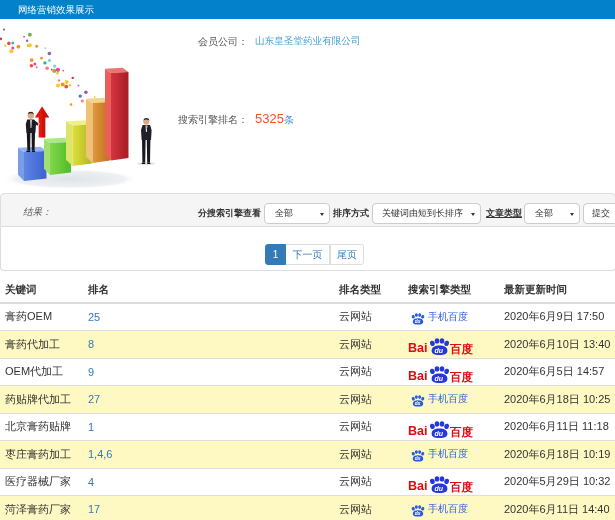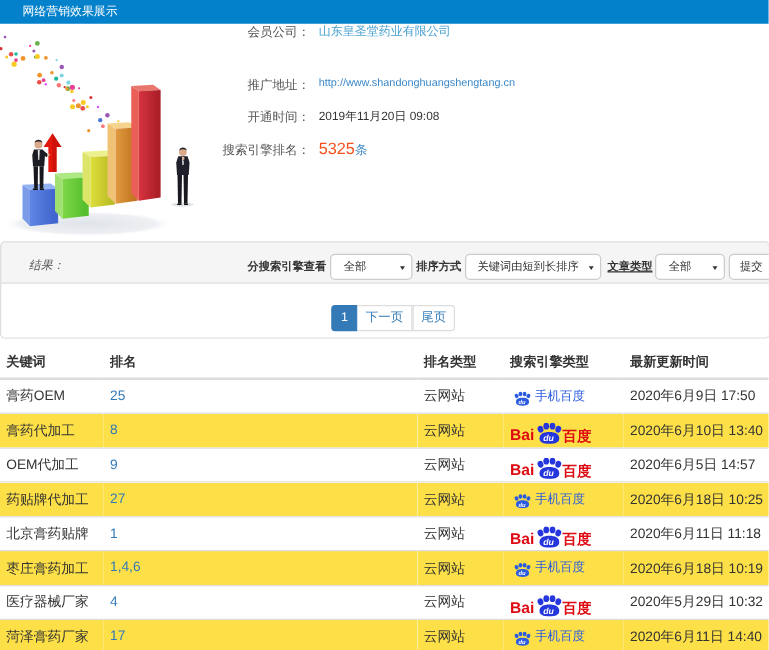--- a/index.html
+++ b/index.html
@@ -18,21 +18,21 @@
 .sel .txt { position:absolute; left:10px; top:0; }
 .sel .arr { position:absolute; right:5px; top:9px; width:0; height:0; border-left:2.5px solid transparent; border-right:2.5px solid transparent; border-top:3.5px solid #333; }
 .plabel { position:absolute; top:207px; font-size:9px; font-weight:bold; color:#333; white-space:nowrap;text-align:center; }
 
 .pg { position:absolute; top:244px; height:21px; font-size:10px; line-height:19px; text-align:center; }
 
 table { position:absolute; left:0; top:277px; width:615px; border-collapse:collapse; table-layout:fixed; font-size:11px; color:#333; }
 th { text-align:left; font-weight:bold; font-size:10.5px; padding:6px 5px 5px 5px; border-bottom:2px solid #ddd; height:24px; }
 td { padding:0 5px; border-top:1px solid #ddd; height:27px; vertical-align:middle; white-space:nowrap; overflow:hidden; }
 tr.alt td { height:28px; }
-tr.alt td { background:#fde047; }
+tr.alt td { background:#fef9c3; }
 tr td:first-child, tr th:first-child { }
 .rank { color:#337ab7; }
 .bd-mob { color:#2b5ce0; font-size:10px; vertical-align:middle; }
 .icn { vertical-align:middle; margin-right:3px; position:relative; top:2px; }
 </style>
 </head>
 <body>
 <div id="page">
   <svg width="0" height="0" style="position:absolute">
     <defs>
@@ -169,31 +169,23 @@
       <circle cx="53.6" cy="47.0" r="1.3" fill="#f0932b"></circle>
       <circle cx="4.0" cy="5.6" r="1.1" fill="#9b59b6"></circle>
       <circle cx="29.9" cy="21.2" r="2.0" fill="#f9ca24"></circle>
       <circle cx="18.4" cy="22.7" r="1.9" fill="#f0932b"></circle>
       <circle cx="49.4" cy="29.5" r="1.8" fill="#9b59b6"></circle>
       <circle cx="54.7" cy="42.1" r="1.7" fill="#7ed6df"></circle>
       <circle cx="0.7" cy="14.9" r="1.3" fill="#d63031"></circle>
     </g>
   </svg>
 
-  <div class="irow" style="top:19px">
+  <div class="irow" style="top:35px">
       <span class="ilabel">会员公司：</span>
       <span class="ival" style="color:#49a0cf;font-size:9.6px;">山东皇圣堂药业有限公司</span>
-    </div>
-  <div class="irow" style="top:61px">
-      <span class="ilabel">推广地址：</span>
-      <span class="ival" style="color:#3a87c8;font-size:8.7px;">http://www.shandonghuangshengtang.cn</span>
-    </div>
-  <div class="irow" style="top:87px">
-      <span class="ilabel">开通时间：</span>
-      <span class="ival" style="color:#333;font-size:9.5px;">2019年11月20日 09:08</span>
     </div>
   <div class="irow" style="top:113px">
       <span class="ilabel">搜索引擎排名：</span>
       <span class="ival" style="color:#f4511e;font-size:13px;top:-2px;">5325<span style="color:#3a87c8;font-size:10px;">条</span></span>
     </div>
 
   <div class="phead"></div>
   <div class="pbody"></div>
   <div class="abs" style="left:23px;top:206px;font-size:9.5px;color:#555;font-style:italic;">结果：</div>
   <div class="plabel" style="left:198px;">分搜索引擎查看</div>

